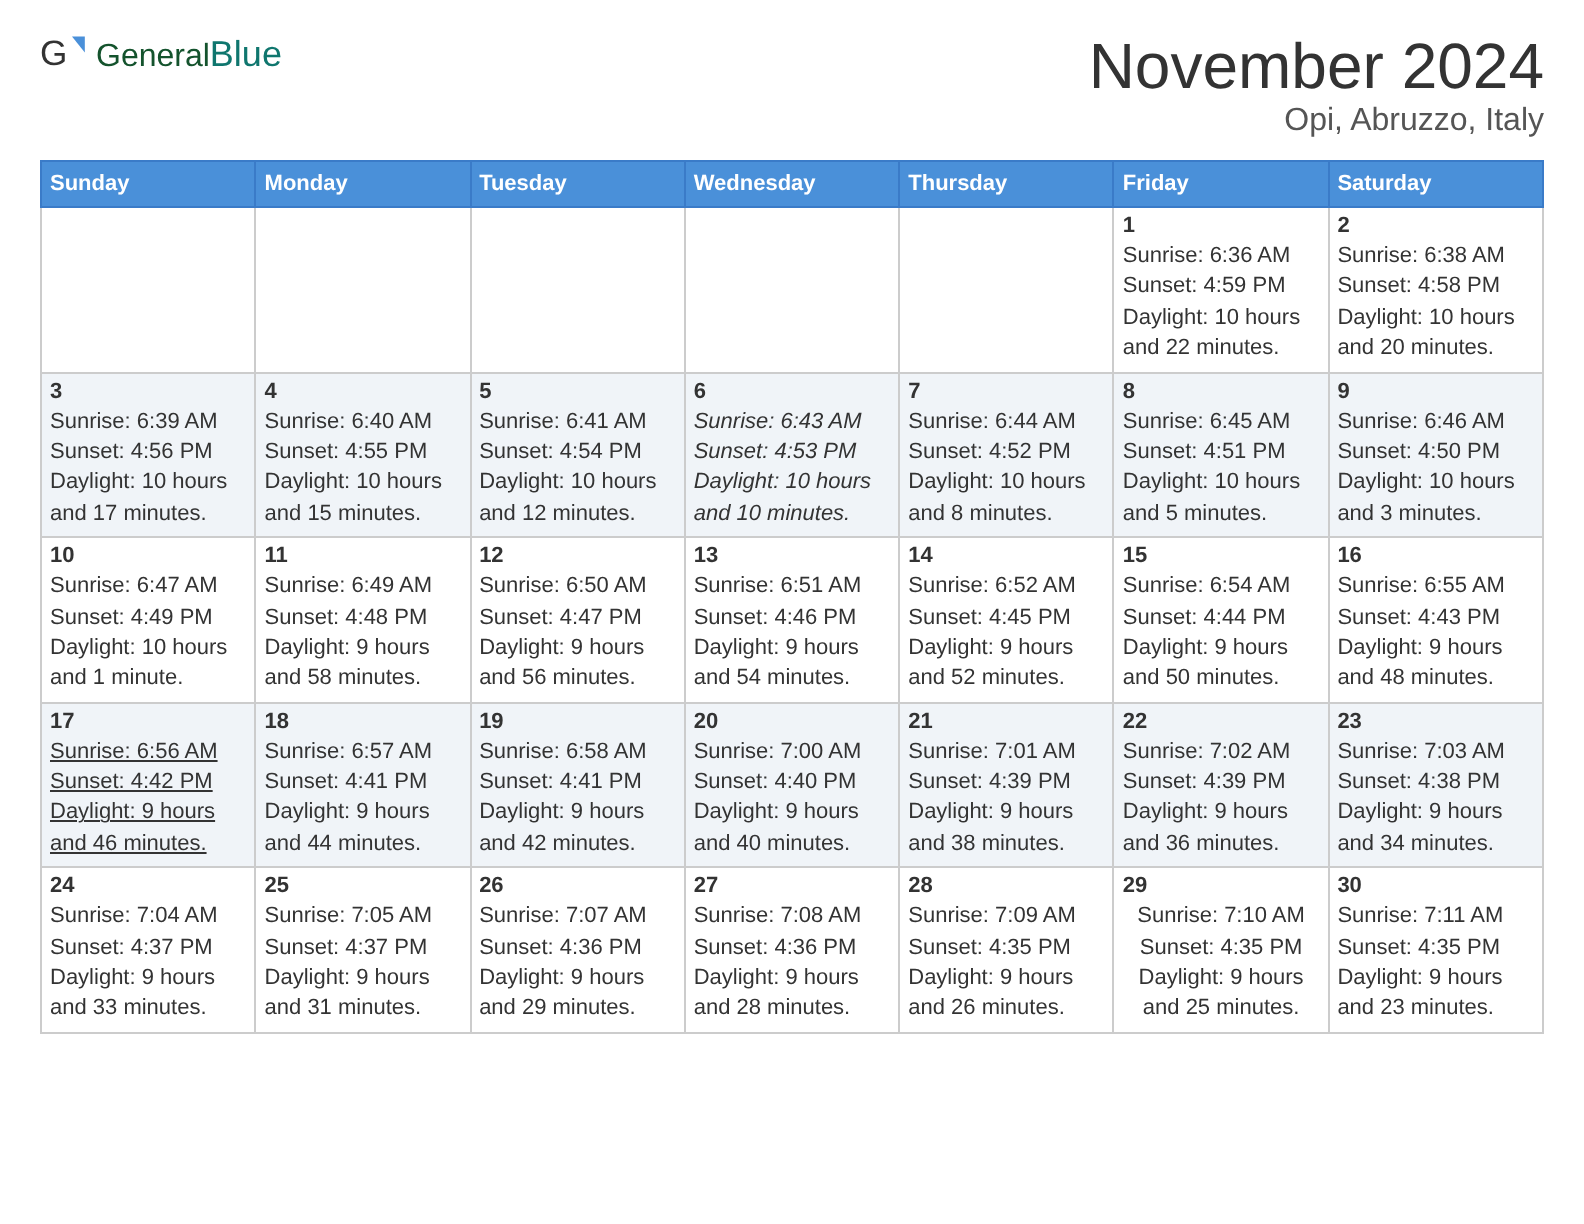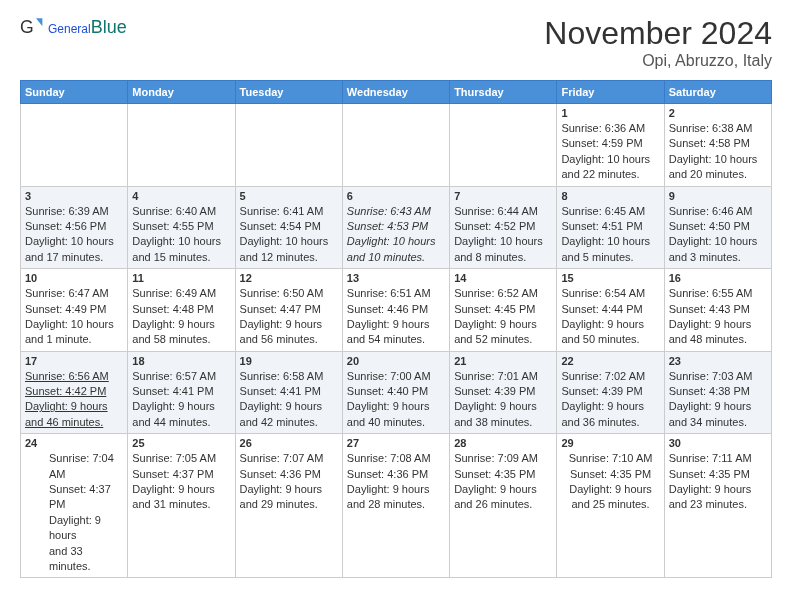--- a/index.html
+++ b/index.html
@@ -87,21 +87,21 @@
 <body>
 
 <div class="container">
   <div class="header">
     <div class="logo">
       <svg class="logo-icon" viewBox="0 0 30 30" xmlns="http://www.w3.org/2000/svg">
         <text x="0" y="22" font-size="22" fill="#333" font-family="Arial">G</text>
         <polygon points="20,4 28,4 28,14" fill="#4a90d9"></polygon>
       </svg>
       <div>
-        <span style="font-size:12px;color:#1d4ed8;">General</span><span style="font-size:18px;color:#0f766e;font-weight:normal;">Blue</span>
+        <span style="font-size:16px;color:#14532d;">General</span><span style="font-size:18px;color:#0f766e;font-weight:normal;">Blue</span>
       </div>
     </div>
     <div class="title-area">
       <div class="month-title">November 2024</div>
       <div class="location">Opi, Abruzzo, Italy</div>
     </div>
   </div>
 
   <table>
     <thead>
@@ -286,21 +286,21 @@
             <span class="day-number">23</span>
             <div class="day-info" style="white-space: pre-line;">Sunrise: 7:03 AM
 Sunset: 4:38 PM
 Daylight: 9 hours
 and 34 minutes.</div>
           </td>
         </tr>
         <tr>
           <td>
             <span class="day-number">24</span>
-            <div class="day-info" style="white-space: pre-line; margin-left: 24px;">Sunrise: 7:04 AM
+            <div class="day-info" style="white-space: pre-line;">Sunrise: 7:04 AM
 Sunset: 4:37 PM
 Daylight: 9 hours
 and 33 minutes.</div>
           </td>
           <td>
             <span class="day-number">25</span>
             <div class="day-info" style="white-space: pre-line;">Sunrise: 7:05 AM
 Sunset: 4:37 PM
 Daylight: 9 hours
 and 31 minutes.</div>

